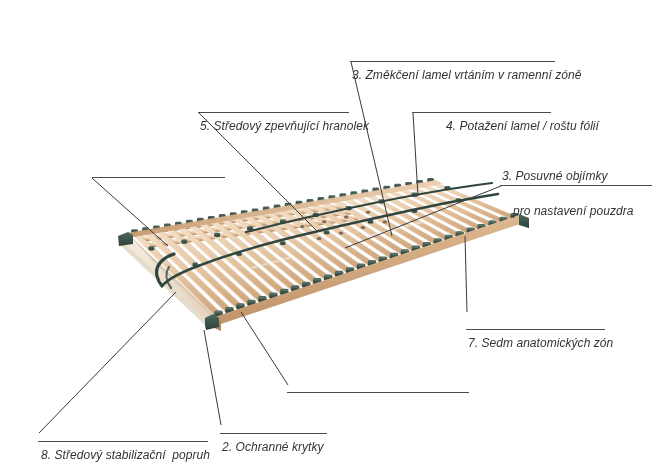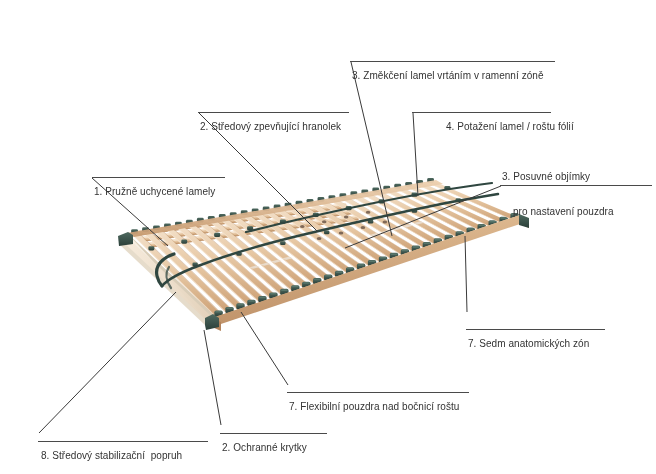--- a/index.html
+++ b/index.html
@@ -3,22 +3,22 @@
 <meta charset="utf-8">
 <style>
   html,body{margin:0;padding:0;}
   body{
     width:656px;height:474px;background:#ffffff;overflow:hidden;position:relative;
     font-family:"Liberation Sans","DejaVu Sans",sans-serif;
   }
   #stage{position:absolute;inset:0;width:656px;height:474px;}
   #art{position:absolute;left:0;top:0;width:656px;height:474px;}
   .lbl{
-    position:absolute;color:#333333;font-size:10px;line-height:11.6px;
-    white-space:pre;letter-spacing:.05px;
+    position:absolute;color:#333333;font-size:12px;line-height:11.6px;
+    white-space:pre;letter-spacing:.05px;font-style:italic;
   }
   .lbl .ln{display:block;}
   .lbl .ln.ind{padding-left:11px;}
   .rule{position:absolute;height:0;border-top:1px solid #4a4a4a;}
 </style>
 </head>
 <body>
 
 <div id="stage">
 
@@ -494,48 +494,42 @@
   <div class="rule" style="left:92px;top:177px;width:133px;"></div>
   <div class="rule" style="left:198px;top:112px;width:151px;"></div>
   <div class="rule" style="left:350px;top:61px;width:205px;"></div>
   <div class="rule" style="left:412px;top:112px;width:139px;"></div>
   <div class="rule" style="left:500px;top:185px;width:152px;"></div>
   <div class="rule" style="left:466px;top:329px;width:139px;"></div>
   <div class="rule" style="left:287px;top:392px;width:182px;"></div>
   <div class="rule" style="left:220px;top:433px;width:107px;"></div>
   <div class="rule" style="left:38px;top:441px;width:170px;"></div>
 
-  <div class="lbl" style="left:94px;top:163px;">
-    <span class="ln">1. Pružně uchycené lamely</span>
-  </div>
 
   <div class="lbl" style="left:200px;top:98px;">
-    <span class="ln">2. Středový zpevňující hranolek</span>
+    <span class="ln">5. Středový zpevňující hranolek</span>
   </div>
 
   <div class="lbl" style="left:352px;top:47px;">
     <span class="ln">3. Změkčení lamel vrtáním v ramenní zóně</span>
   </div>
 
   <div class="lbl" style="left:414px;top:98px;margin-left:32px;">
     <span class="ln">4. Potažení lamel / roštu fólií</span>
   </div>
 
   <div class="lbl" style="left:502px;top:148px;">
     <span class="ln">3. Posuvné objímky</span>
     <span class="ln ind">pro nastavení pouzdra</span>
   </div>
 
   <div class="lbl" style="left:468px;top:315px;">
     <span class="ln">7. Sedm anatomických zón</span>
   </div>
 
-  <div class="lbl" style="left:289px;top:378px;">
-    <span class="ln">7. Flexibilní pouzdra nad bočnicí roštu</span>
-  </div>
 
   <div class="lbl" style="left:222px;top:419px;">
     <span class="ln">2. Ochranné krytky</span>
   </div>
 
   <div class="lbl" style="left:41px;top:427px;">
     <span class="ln">8. Středový stabilizační  popruh</span>
   </div>
 
 </div>

